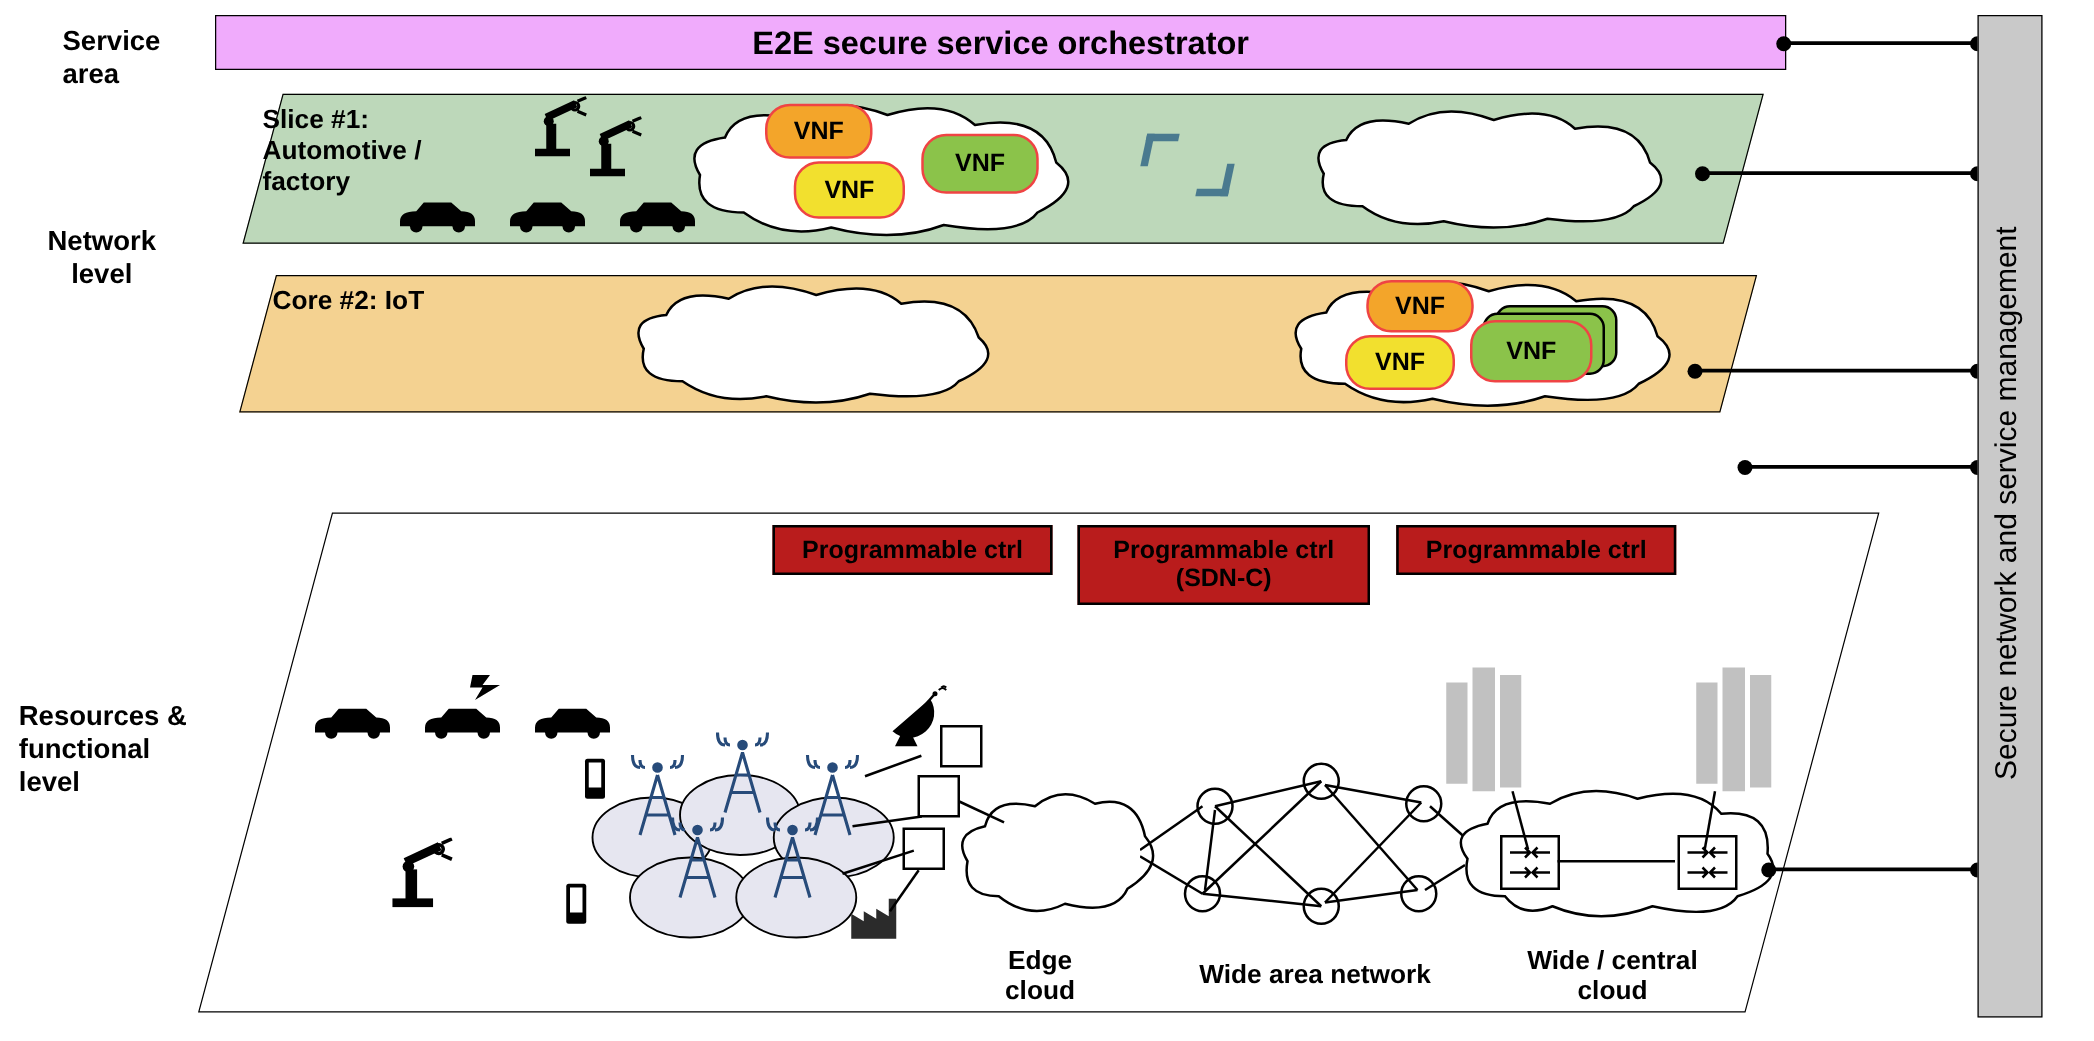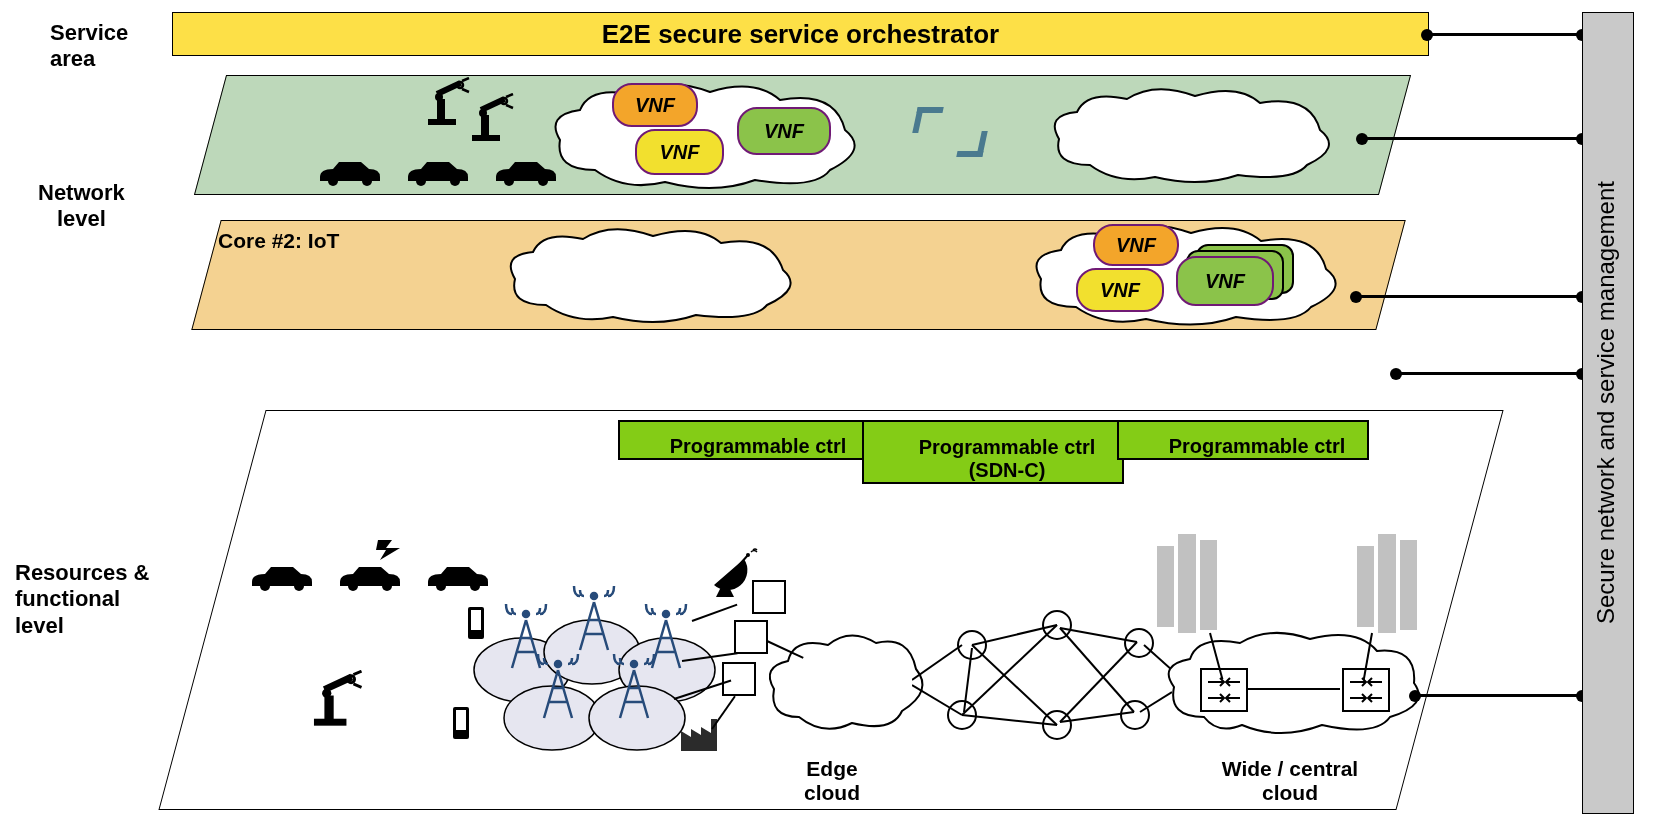--- a/index.html
+++ b/index.html
@@ -42,21 +42,21 @@
     position: absolute;
     left: -6px; top: -7px;
     width: 12px; height: 12px;
     border-radius: 50%;
     background: #000;
   }
 
   
   .gray-bar {
     position: absolute;
-    background: #fde047;
+    background: #f0abfc;
     border: 1.5px solid #000;
     display: flex;
     align-items: center;
     justify-content: center;
     font-weight: bold;
   }
 
   
   .para-wrap {
     position: absolute;
@@ -80,51 +80,49 @@
     position: absolute;
     font-weight: bold;
     font-size: 21px;
     line-height: 1.2;
   }
 
   
   .vnf {
     position: absolute;
     border-radius: 20px;
-    border: 2px solid #701a75;
+    border: 2px solid #ef4444;
     display: flex;
     align-items: center;
     justify-content: center;
     font-weight: bold;
     font-size: 20px;
-    font-style: italic;
   }
   .vnf.orange { background: #f3a52a; }
   .vnf.yellow { background: #f2e02e; }
   .vnf.green  { background: #8bc34a; }
   .vnf-stack {
     position: absolute;
     border-radius: 12px;
     border: 2px solid #000;
     background: #8bc34a;
   }
 
   
   .ctrl-box {
     position: absolute;
-    background: #84cc16;
+    background: #b91c1c;
     border: 2px solid #000;
     display: flex;
-    align-items: flex-end;
+    align-items: center;
     justify-content: center;
     text-align: center;
     font-weight: bold;
     font-size: 20px;
     line-height: 1.15;
-    padding-left: 28px;
   }
   .res-caption {
     position: absolute;
     font-weight: bold;
     font-size: 21px;
     text-align: center;
   }
 
   
   .vbar {
@@ -208,20 +206,23 @@
 level</div>
 
   <div class="gray-bar" style="left:172px; top:12px; width:1255px; height:42px; font-size:26px;">
     <span>E2E secure service orchestrator</span>
   </div>
   <div class="connector lead" style="left:1427px; top:33px; width:155px;"></div>
 
   <div class="para-wrap" style="left:210px; top:75px; width:1185px; height:120px;">
     <div class="para-bg slice-green"></div>
     <div class="para-content">
+      <div class="slice-title" style="left:0px; top:8px; white-space:pre;">Slice #1:
+Automotive /
+factory</div>
 
       <div class="robot" style="left:212px; top:2px;">
         <svg width="50" height="50" viewBox="0 0 50 50">
           <rect x="6" y="42" width="28" height="6" fill="#000"></rect>
           <rect x="15" y="22" width="8" height="22" fill="#000"></rect>
           <rect x="15" y="14" width="26" height="6" fill="#000" transform="rotate(-25 15 17)"></rect>
           <circle cx="17" cy="20" r="4" fill="#000"></circle>
           <circle cx="38" cy="8" r="3" fill="none" stroke="#000" stroke-width="2.5"></circle>
           <path d="M40 4 L47 1 M40 12 L47 15" stroke="#000" stroke-width="2.5"></path>
         </svg>
@@ -524,20 +525,21 @@
           </svg>
       </div>
       <div class="thin-line" style="left:1034px; top:278px; width:94px;"></div>
       
       <div class="thin-line" style="left:998px; top:222px; width:48px; transform:rotate(75deg);"></div>
       <div class="thin-line" style="left:1160px; top:222px; width:48px; transform:rotate(100deg);"></div>
 
       
       <div class="res-caption" style="left:560px; top:347px; width:120px; white-space:pre;">Edge
 cloud</div>
+      <div class="res-caption" style="left:720px; top:358px; width:240px;">Wide area network</div>
       <div class="res-caption" style="left:978px; top:347px; width:200px; white-space:pre;">Wide / central
 cloud</div>
     </div>
   </div>
   <div class="connector lead" style="left:1415px; top:694px; width:167px;"></div>
 
   <div class="vbar" style="left:1582px; top:12px; width:50px; height:800px;"></div>
   <div class="vbar-text" style="left:1396px; top:400px; width:420px; text-align:center;">Secure network and service management</div>
 
 </div>

